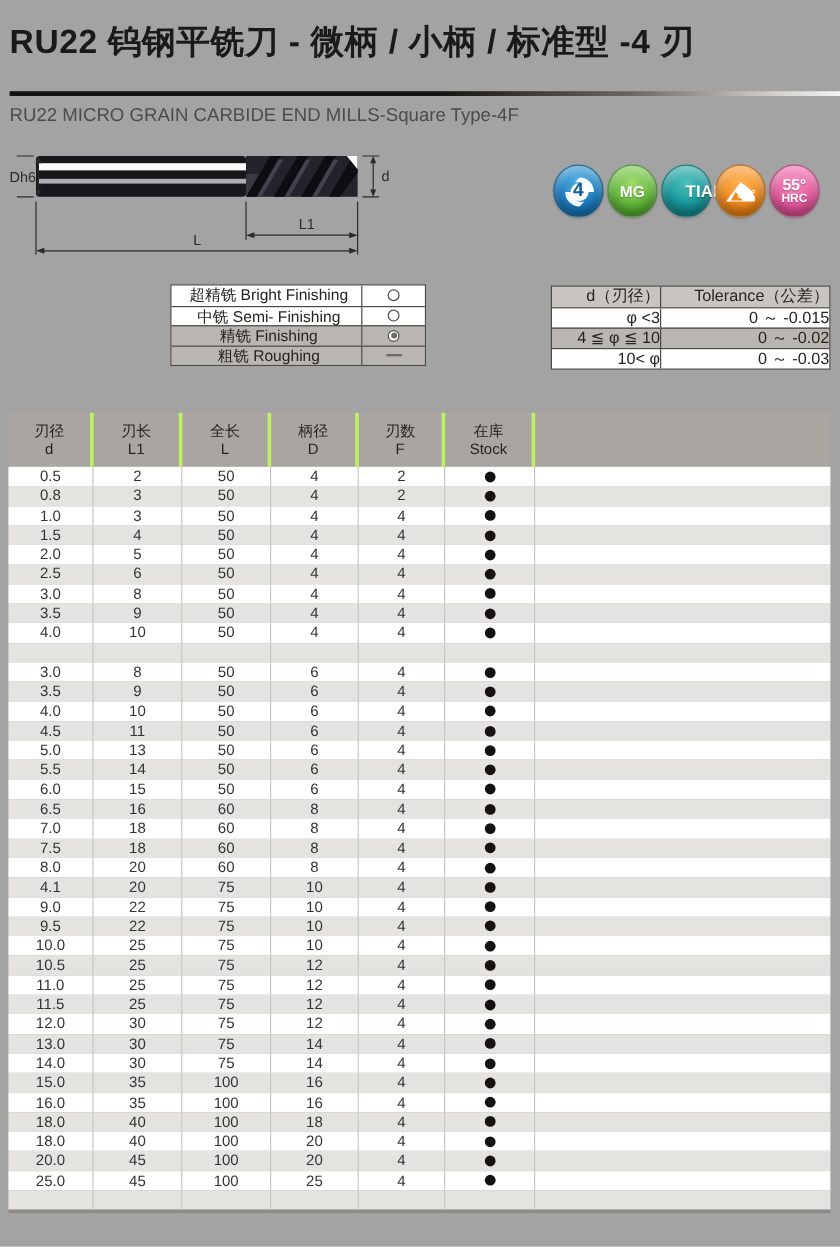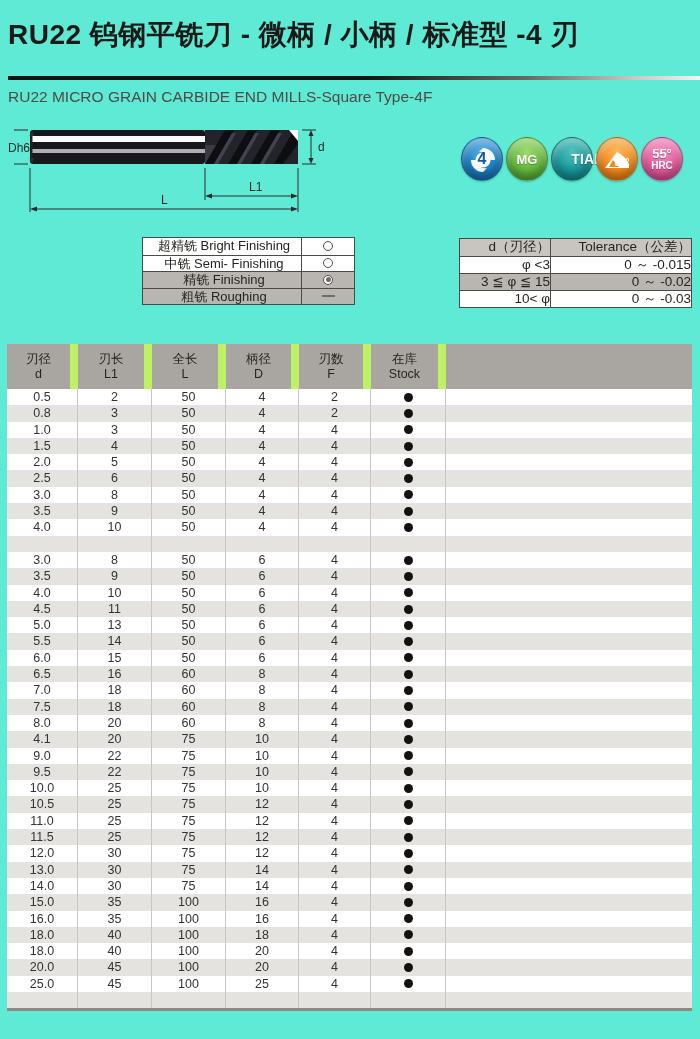--- a/index.html
+++ b/index.html
@@ -1,18 +1,18 @@
 <!DOCTYPE html>
 <html><head>
 <meta charset="utf-8">
 <style>
   * { margin:0; padding:0; box-sizing:border-box; }
   html,body { background:#fff; }
   body { font-family:"Liberation Sans", sans-serif; }
-  .page { position:relative; width:700px; height:1039px; background:#5eead4; overflow:hidden; }
+  .page { position:relative; width:700px; height:1039px; background:#a3a3a3; overflow:hidden; }
 
   
   .title { position:absolute; left:8px; top:16px; width:684px;
            font-size:28px; font-weight:bold; color:#1c1a18; letter-spacing:0.5px; white-space:nowrap; }
   .rule  { position:absolute; left:8px; top:76px; width:692px; height:4px;
            background:linear-gradient(to right,#161412 0%,#161412 52%,#6b6762 75%,#c8c5c1 90%,#f4f3f2 100%); }
   .subtitle { position:absolute; left:8px; top:88px; font-size:15.5px; color:#4e4b48; white-space:nowrap; }
 
   
   .diagram { position:absolute; left:6px; top:110px; }
@@ -54,21 +54,21 @@
   .tol-row:first-child { border-top:none; }
   .tol-row.hdr { background:#c8c5c1; }
   .tol-row.shade { background:#b9b6b2; }
   .tol-c1 { width:90px; text-align:right; line-height:16px; }
   .tol-c2 { flex:1; border-left:1px solid #4c4a47; text-align:right; line-height:16px; }
 
   
   .main-table { position:absolute; left:7px; top:344px; width:685px; }
   .mt-header { display:flex; height:45px; background:#a9a6a2; }
   .mt-hcell { display:flex; flex-direction:column; align-items:center; justify-content:center;
-              font-size:12.5px; line-height:15px; color:#262421; border-right:8px solid #bef264; }
+              font-size:12.5px; line-height:15px; color:#262421; border-right:3px solid #bef264; }
   .mt-hcell:last-child { border-right:none; }
   .mt-body {}
   .mt-row { display:flex; height:16.3px; background:#fff; }
   .mt-row.shade { background:#e4e3e0; }
   .mt-cell { font-size:12.5px; color:#333; text-align:center; line-height:16.3px;
              border-right:1px solid #c9c7c3; display:flex; align-items:center; justify-content:center; }
   .mt-cell:last-child { border-right:none; }
   .c0{width:71px}.c1{width:74px}.c2{width:74px}.c3{width:73px}.c4{width:72px}.c5{width:75px}.c6{flex:1}
   .stock-dot { width:9px; height:9px; border-radius:50%; background:#14110e; }
   .mt-bottom { height:3px; background:#8d8a86; }
@@ -197,21 +197,21 @@
   <div class="tol-table">
       <div class="tol-row hdr">
         <span class="tol-c1">d（刃径）</span>
         <span class="tol-c2">Tolerance（公差）</span>
       </div>
       <div class="tol-row">
         <span class="tol-c1">φ &lt;3</span>
         <span class="tol-c2">0 ～ -0.015</span>
       </div>
       <div class="tol-row shade">
-        <span class="tol-c1">3 ≦ φ ≦ 15</span>
+        <span class="tol-c1">4 ≦ φ ≦ 10</span>
         <span class="tol-c2">0 ～ -0.02</span>
       </div>
       <div class="tol-row">
         <span class="tol-c1">10&lt; φ</span>
         <span class="tol-c2">0 ～ -0.03</span>
       </div>
     </div>
 
   <div class="main-table">
     <div class="mt-header">

